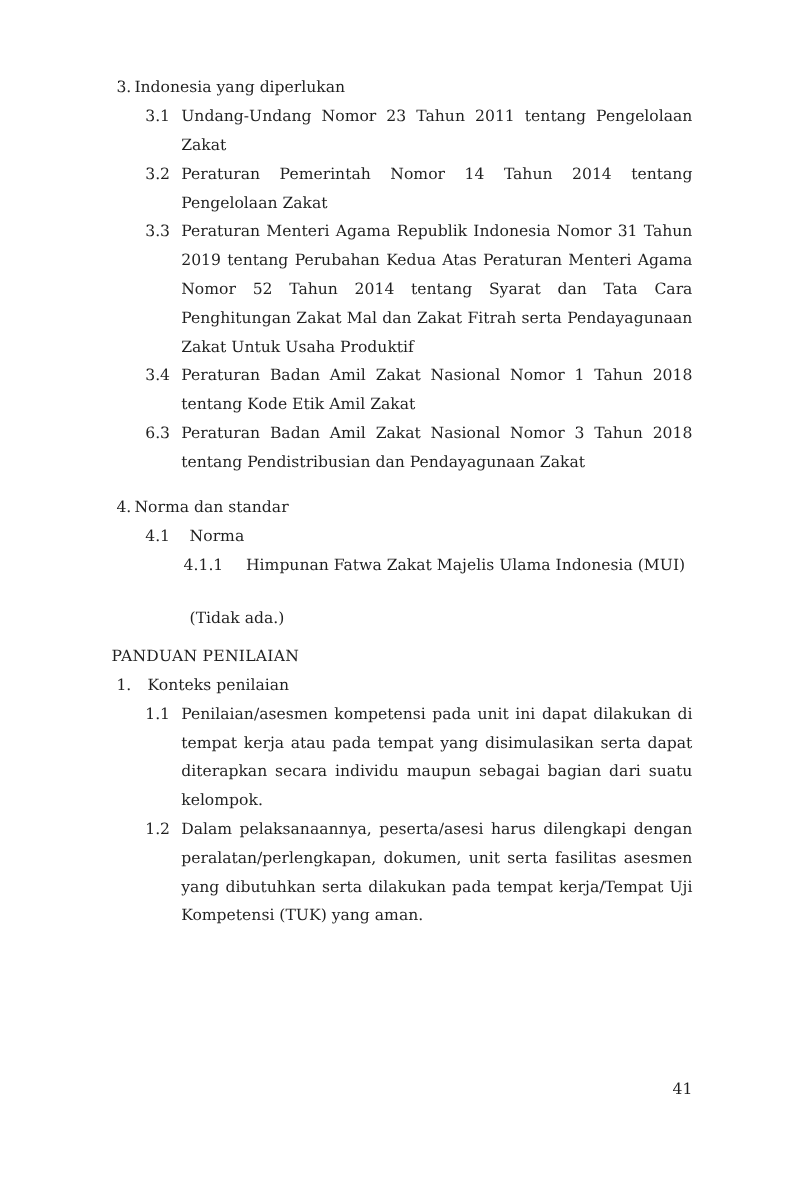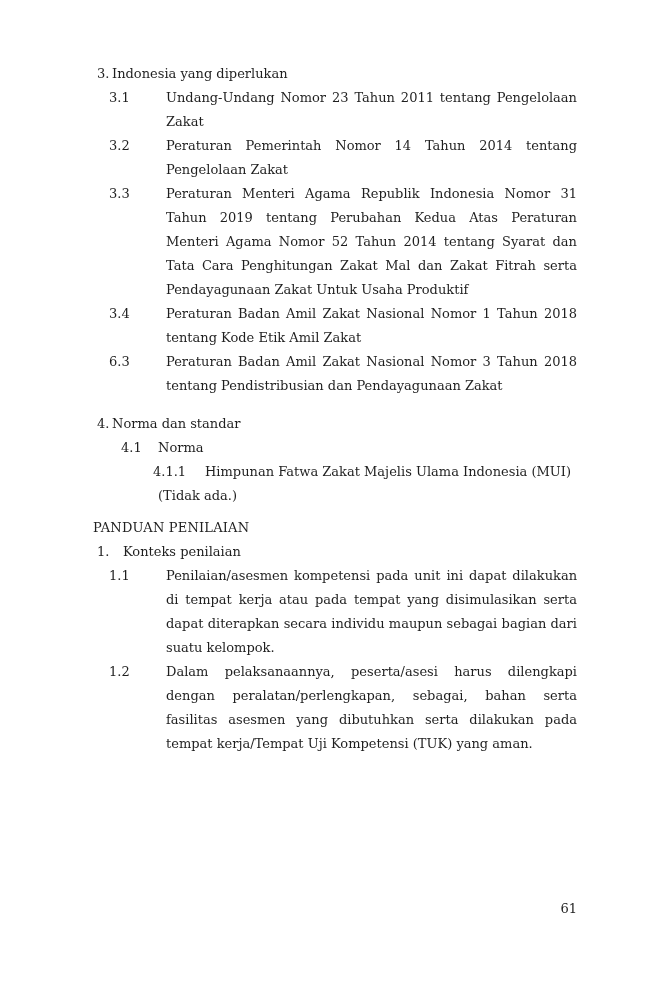--- a/index.html
+++ b/index.html
@@ -21,30 +21,30 @@
     line-height: 24px;
   }
   .row { display: flex; align-items: flex-start; }
   
   .row-l1 { padding-left: 4px; }
   .row-l1 .num { flex: 0 0 15px; }
   
   .row-l1b { padding-left: 4px; }
   .row-l1b .num { flex: 0 0 26px; }
   
-  .row-l2 { margin-left: 16px; gap: 27px; }
+  .row-l2 { margin-left: 28px; }
   .row-l2 .num { flex: 0 0 30px; }
   
   .row-l2w { margin-left: 28px; }
   .row-l2w .num { flex: 0 0 37px; }
   
   .row-l3 { margin-left: 60px; }
   .row-l3 .num { flex: 0 0 52px; }
   
-  .row-note { margin-left: 65px; }
+  .row-note { margin-left: 65px; margin-top: 20px; }
   .txt { flex: 1 1 auto; }
   .just { text-align: justify; }
   .sec-gap { margin-top: 14px; }
   .heading {
     font-weight: normal;
     margin-top: 8px;
     letter-spacing: 0.2px;
   }
   .page-number {
     position: absolute;
@@ -110,19 +110,19 @@
     <div class="row row-l1b">
       <span class="num">1.</span>
       <span class="txt">Konteks penilaian</span>
     </div>
     <div class="row row-l2">
       <span class="num">1.1</span>
       <span class="txt just">Penilaian/asesmen kompetensi pada unit ini dapat dilakukan di tempat kerja atau pada tempat yang disimulasikan serta dapat diterapkan secara individu maupun sebagai bagian dari suatu kelompok.</span>
     </div>
     <div class="row row-l2">
       <span class="num">1.2</span>
-      <span class="txt just">Dalam pelaksanaannya, peserta/asesi harus dilengkapi dengan peralatan/perlengkapan, sebagai, bahan serta fasilitas asesmen yang dibutuhkan serta dilakukan pada tempat kerja/Tempat Uji Kompetensi (TUK) yang aman.</span>
+      <span class="txt just">Dalam pelaksanaannya, peserta/asesi harus dilengkapi dengan peralatan/perlengkapan, dokumen, unit serta fasilitas asesmen yang dibutuhkan serta dilakukan pada tempat kerja/Tempat Uji Kompetensi (TUK) yang aman.</span>
     </div>
   </div>
 
 </div>
 
-<div class="page-number">61</div>
+<div class="page-number">41</div>
 
 </body></html>

